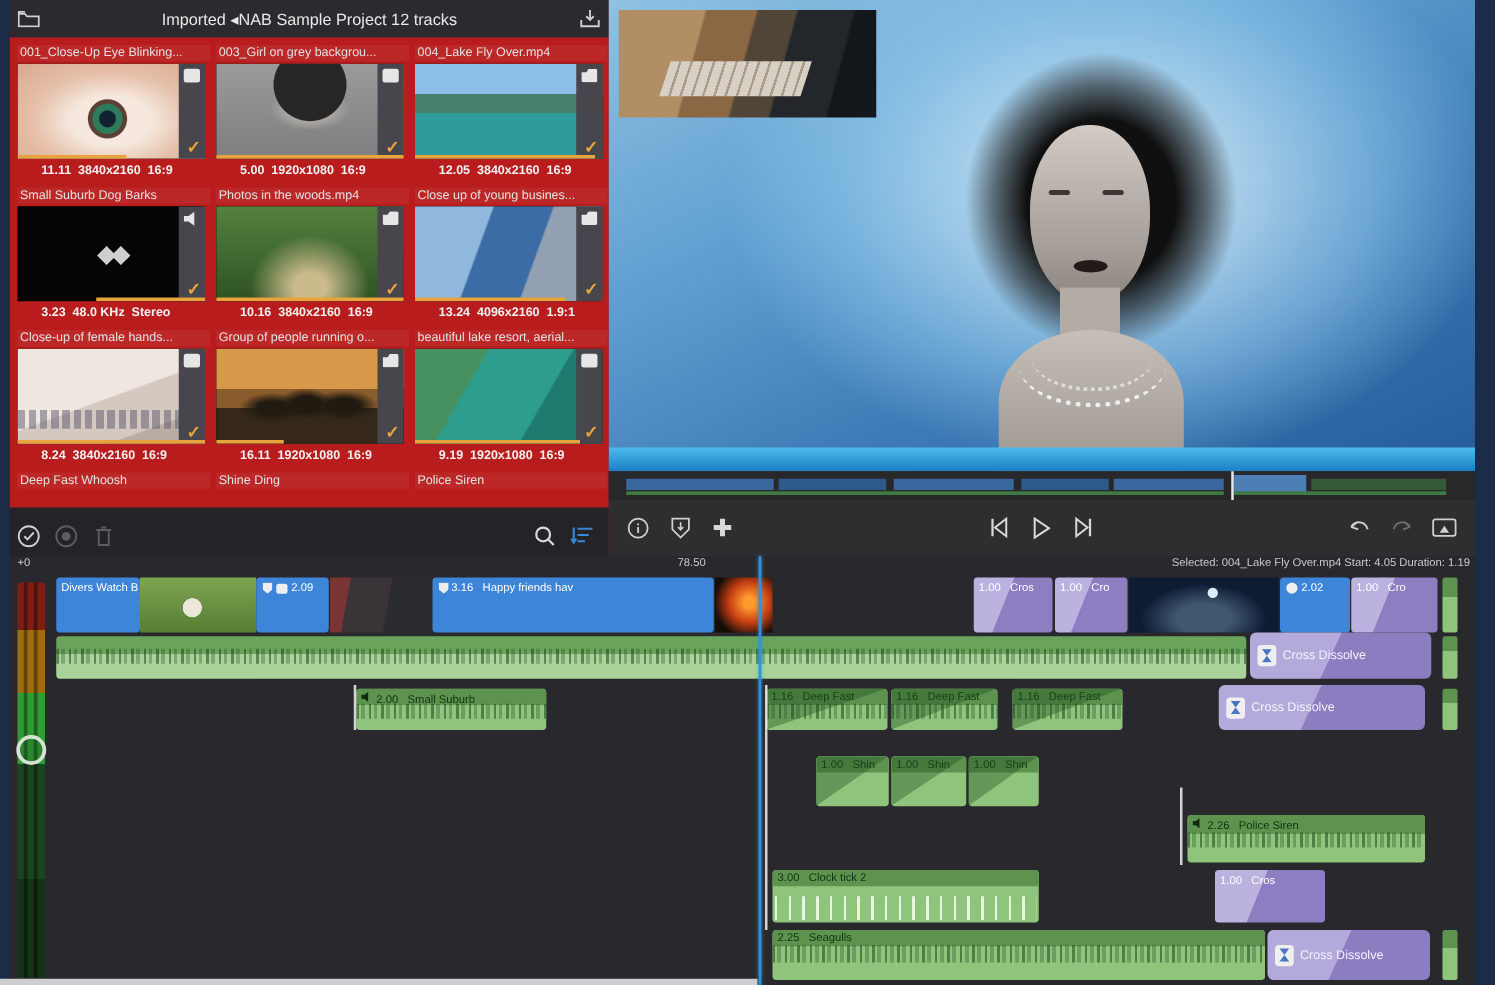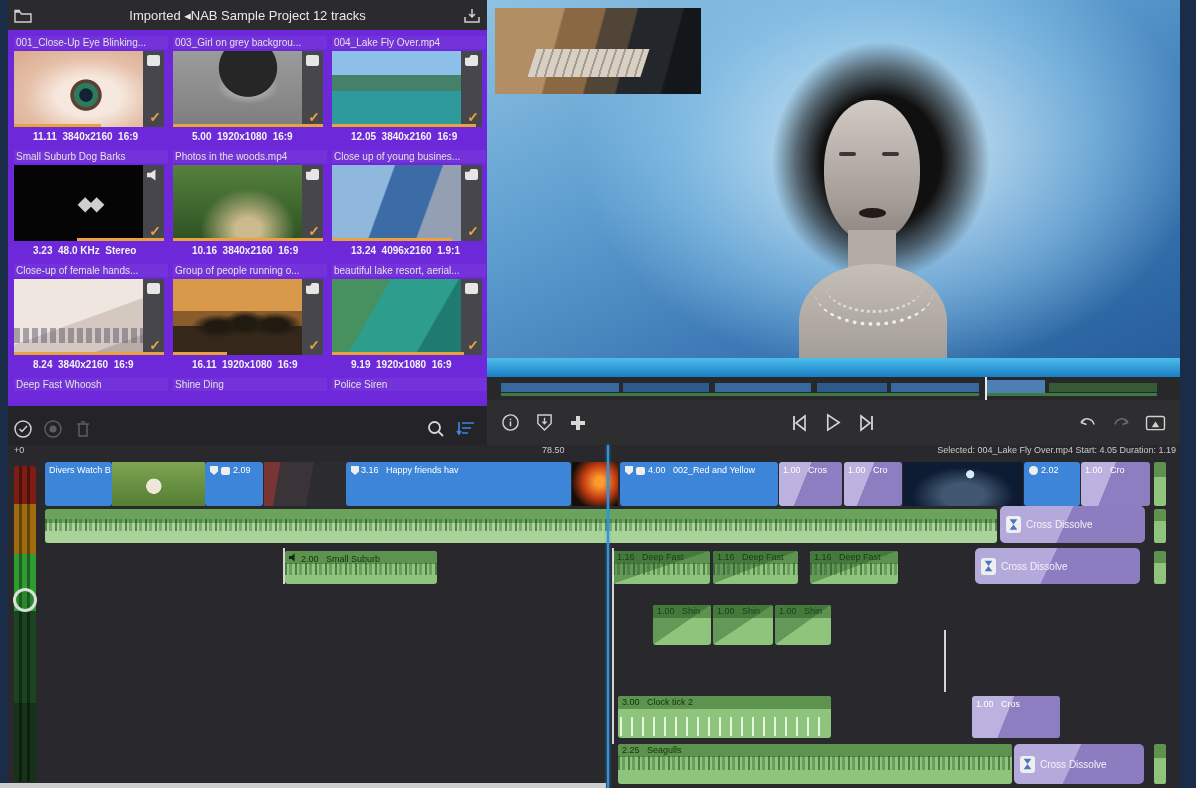--- a/index.html
+++ b/index.html
@@ -2,21 +2,21 @@
 <html><head>
 <meta charset="utf-8">
 <style>
   html,body{margin:0;padding:0}
   body{width:1196px;height:788px;position:relative;overflow:hidden;
        background:#18283f;font-family:"Liberation Sans",sans-serif;
        -webkit-font-smoothing:antialiased}
   .abs{position:absolute}
 
   
-  .library{left:8px;top:0;width:479px;height:452px;background:#6d28d9}
+  .library{left:8px;top:0;width:479px;height:452px;background:#b91c1c}
   .lib-header{left:0;top:0;width:100%;height:30px;background:#2b2b2f;display:flex;align-items:center}
   .lib-title{flex:1;text-align:center;color:#e8e8e8;font-size:13px}
   .hicon{width:30px;text-align:center}
   .lib-toolbar{left:0;top:406px;width:100%;height:46px;background:#242428;display:flex;align-items:center}
 
   
   .cell{position:absolute;width:152px;height:112px}
   .ctitle{position:absolute;left:0;top:0;width:100%;height:13px;font-size:10px;color:#e2e2e2;
           background:rgba(255,255,255,.05);white-space:nowrap;overflow:hidden;line-height:13px;padding-left:2px}
   .thumb{position:absolute;left:0;top:15px;width:150px;height:76px;background:#111;overflow:hidden}
@@ -385,21 +385,20 @@
       <span class="ch" style="left:13px"></span>
     <div class="knob"></div>
   </div>
 
   <div class="clip v" style="left:37px;width:67px"><span class="lbl">Divers Watch B</span></div>
   <div class="clip vthumb" style="left:104px;width:93px;background:radial-gradient(circle at 45% 55%,#ece7d8 13%,transparent 14%),linear-gradient(#7da450,#567e34)"></div>
   <div class="clip v" style="left:197px;width:58px"><span class="i-shield"></span><span class="i-bubble"></span><span class="lbl">2.09</span></div>
   <div class="clip vthumb" style="left:256px;width:82px;background:linear-gradient(100deg,#7a3434 0 18%,#3a3438 19% 55%,#2b2b30 56%)"></div>
   <div class="clip v" style="left:338px;width:225px"><span class="i-shield"></span><span class="lbl">3.16   Happy friends hav</span></div>
   <div class="clip vthumb" style="left:564px;width:46px;background:radial-gradient(circle at 60% 45%,#ff9a2e 12%,#c33d12 45%,#140d08 78%)"></div>
-  <div class="clip v" style="left:612px;width:158px"><span class="i-shield"></span><span class="i-bubble"></span><span class="lbl">4.00   002_Red and Yellow</span></div>
   <div class="clip trans" style="left:771px;width:63px"><span class="lbl">1.00   Cros</span></div>
   <div class="clip trans" style="left:836px;width:58px"><span class="lbl">1.00   Cro</span></div>
   <div class="clip vthumb" style="left:895px;width:120px;background:radial-gradient(circle at 56% 28%,#d8ecf8 5%,transparent 6%),radial-gradient(ellipse at 50% 75%,rgba(160,200,225,.35) 25%,transparent 60%),#0d1b33"></div>
   <div class="clip v" style="left:1016px;width:56px"><span class="i-pin"></span><span class="lbl">2.02</span></div>
   <div class="clip trans" style="left:1073px;width:69px"><span class="lbl">1.00   Cro</span></div>
   <div class="sliver" style="left:1146px;top:17px;height:44px"></div>
 
   <div class="clip g" style="left:37px;top:64px;width:952px;height:34px;background:linear-gradient(#6aa45c 0 42%,#a9d398 42%)">
     <div class="gwave" style="top:10px"></div>
   </div>
@@ -434,20 +433,24 @@
   <div class="clip g fade" style="left:645px;top:160px;width:58px;height:40px">
     <div class="gh">1.00   Shin</div>
   </div>
   <div class="clip g fade" style="left:705px;top:160px;width:60px;height:40px">
     <div class="gh">1.00   Shin</div>
   </div>
   <div class="clip g fade" style="left:767px;top:160px;width:56px;height:40px">
     <div class="gh">1.00   Shin</div>
   </div>
 
+  <div class="clip g" style="left:942px;top:207px;width:190px;height:38px">
+    <div class="gh" style="height:15px;line-height:15px"><span class="i-spk"></span><span>2.26   Police Siren</span></div>
+    <div class="gwave" style="top:14px"></div>
+  </div>
 
   <div class="clip g comb" style="left:610px;top:251px;width:213px;height:42px">
     <div class="gh">3.00   Clock tick 2</div>
   </div>
   <div class="clip trans" style="left:964px;top:251px;width:88px;height:42px">
     <span class="lbl">1.00   Cros</span>
   </div>
 
   <div class="clip g" style="left:610px;top:299px;width:394px;height:40px">
     <div class="gh">2.25   Seagulls</div>

